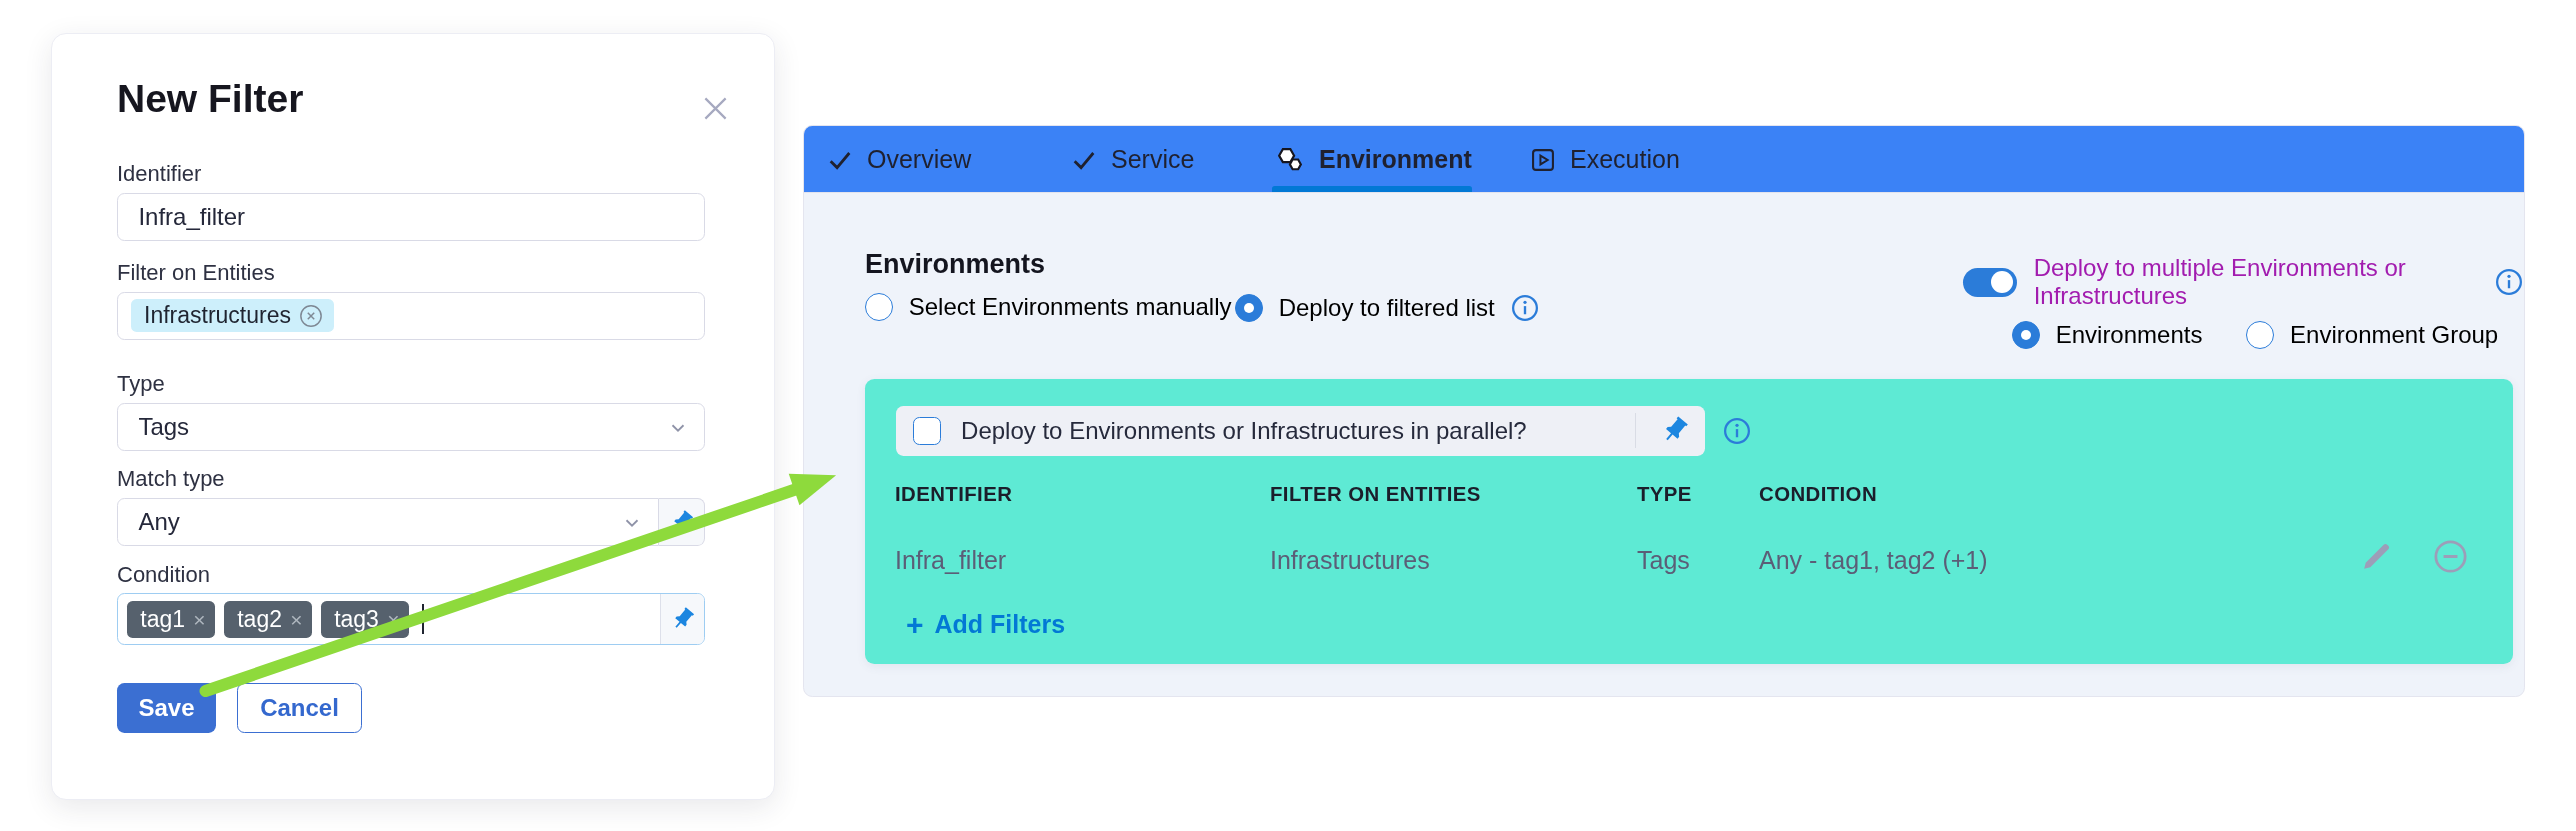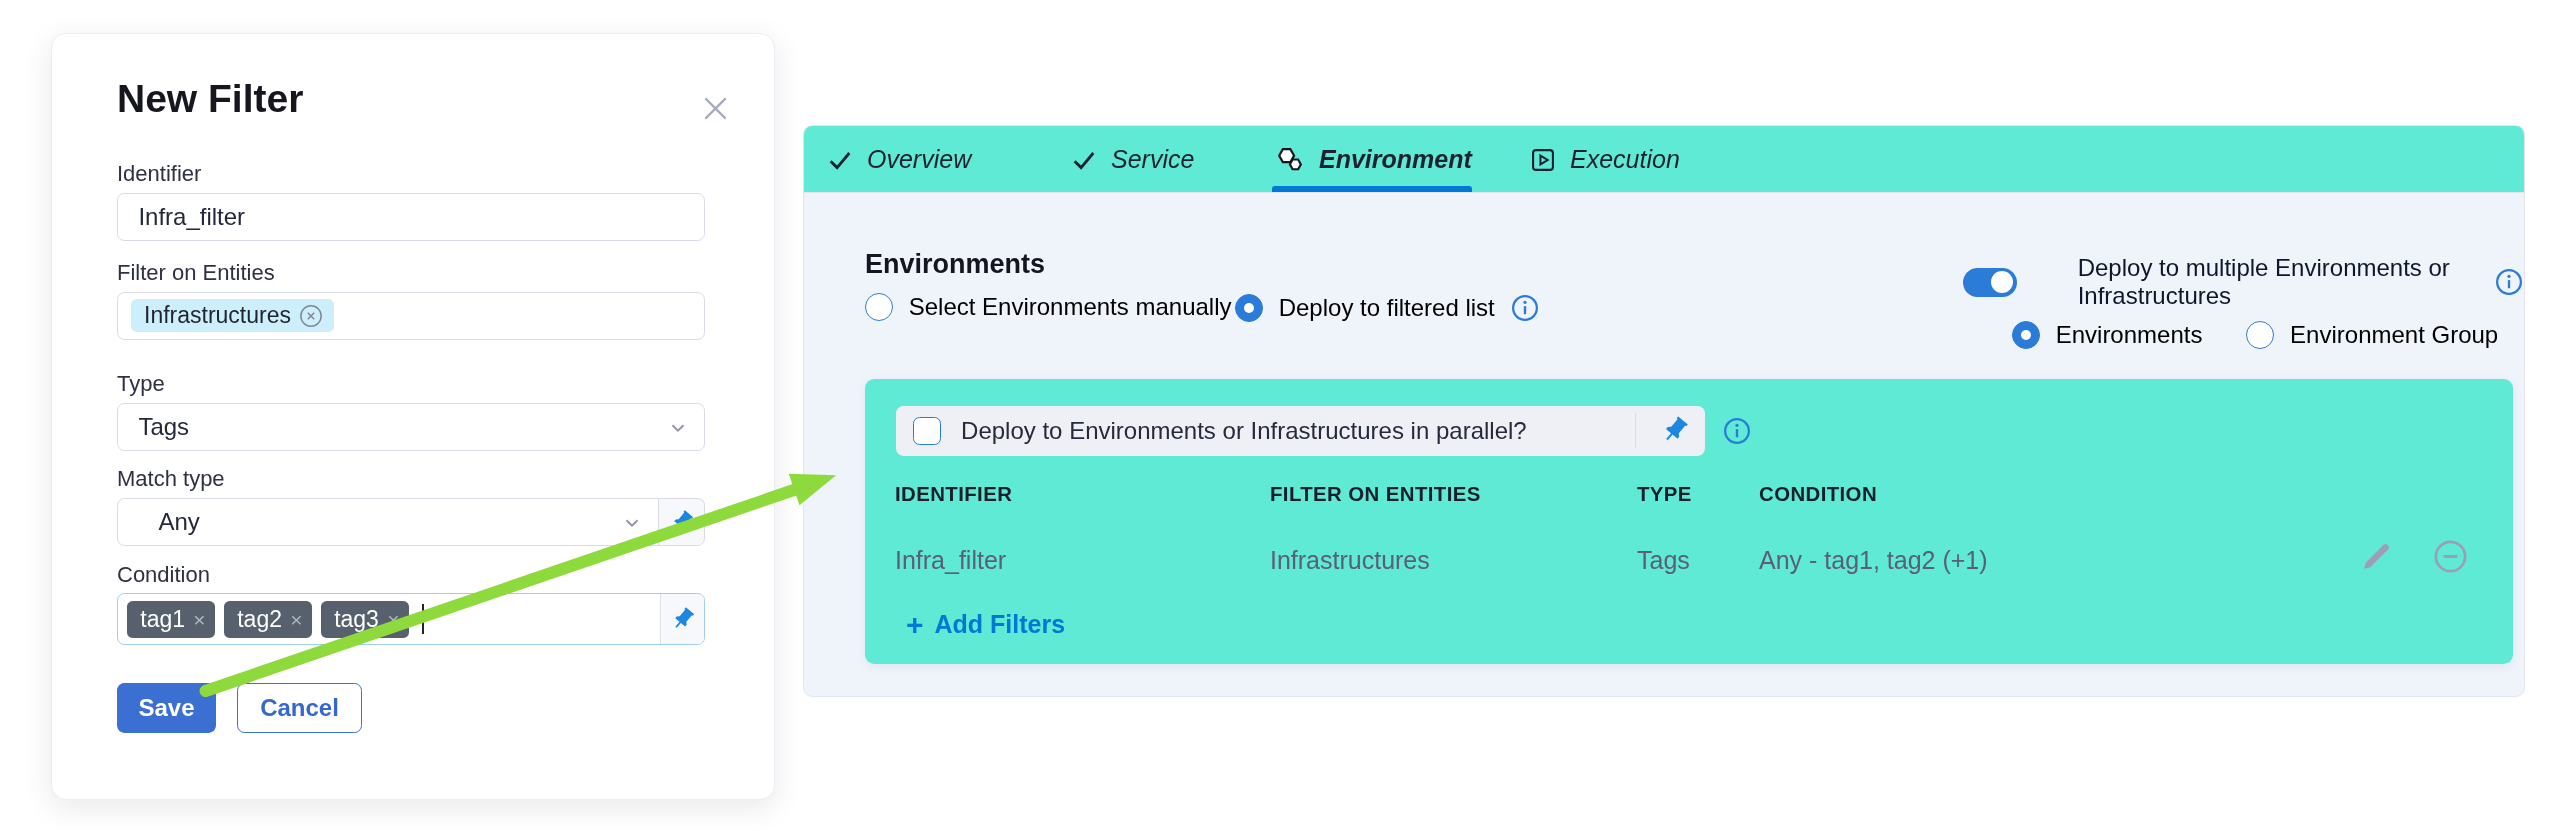--- a/index.html
+++ b/index.html
@@ -17,42 +17,42 @@
   .fld-label { margin:0 0 0 65px; font-size:22px; color:#2E3142; line-height:26px; }
   .fld { margin-left:65px; width:588px; height:48px; background:#fff;
          border:0.9px solid #D9DAE6; border-radius:7.4px; display:flex; align-items:center; position:relative; }
   .fld-text { font-size:24px; color:#25283A; margin-left:20.4px; }
   .chip-cyan { margin-left:13px; background:#CDEFFB; border-radius:5.6px; height:33px;
                display:inline-flex; align-items:center; padding:0 11px 0 13px; gap:8.3px;
                font-size:23px; color:#1F2430; }
   .chev { position:absolute; right:15px; top:13px; }
   .sel-with-addon { margin-left:65px; width:588px; height:48px; display:flex; position:relative; }
   .sel-main { flex:1; border:0.9px solid #D9DAE6; border-radius:7.4px 0 0 7.4px; background:#fff;
-              display:flex; align-items:center; position:relative;padding-left:20px; }
+              display:flex; align-items:center; position:relative; }
   .pin-addon { width:46px; border:0.9px solid #D9DAE6; border-left:none; border-radius:0 7.4px 7.4px 0;
                background:#F6F8FB; display:flex; align-items:center; justify-content:center; }
   .cond { margin-left:65px; width:588px; height:52px; border:1.9px solid #9ECDF2; border-radius:7.4px;
           display:flex; align-items:center; background:#fff; overflow:hidden; }
   .cond-chips { flex:1; display:flex; align-items:center; gap:9.3px; padding-left:9.3px; }
   .tag-chip { background:#56616D; color:#fff; border-radius:5.6px; height:37px;
               display:inline-flex; align-items:center; padding:0 9.3px 0 13px; gap:8.3px; font-size:23px; }
   .tag-x { color:#AEB6BE; font-size:21px; line-height:21px; }
   .caret-bar { width:1.9px; height:30px; background:#1F2430; margin-left:3.7px; }
   .cond-pin { width:44px; align-self:stretch; background:#F6F8FB; border-left:0.9px solid #DDE0EA;
               display:flex; align-items:center; justify-content:center; }
   .btn-row { margin:38px 0 0 65px; display:flex; gap:21px; }
   .btn-save { width:99px; height:50px; background:#3B6FD2; border-radius:7.4px; border:none;
               color:#fff; font-size:24px; font-weight:700; cursor:pointer; }
   .btn-cancel { width:125px; height:50px; background:#fff; border:1.9px solid #3B6FD2; border-radius:7.4px;
                 color:#3468CE; font-size:24px; font-weight:700; cursor:pointer; }
 
   
   .panel { position:absolute; left:803px; top:125px; width:1722px; height:572px;
            border:0.9px solid #E4E5EF; border-radius:9.3px; background:#EFF3FA; overflow:hidden; }
-  .panel-tabs { position:relative; height:67px; background:#5eead4; border-bottom:0.9px solid #E2E3ED;font-style:italic; }
+  .panel-tabs { position:relative; height:67px; background:#3b82f6; border-bottom:0.9px solid #E2E3ED; }
   .tab { position:absolute; top:0; height:67px; display:flex; align-items:center; gap:13px;
          font-size:25px; color:#1F2130; cursor:pointer; }
   .tab.active { font-weight:700; }
   .tab-underline { position:absolute; left:468px; bottom:0; width:200px; height:5.6px;
                    background:#0278D5; border-radius:2.8px 2.8px 0 0; }
   .panel-body { position:relative; height:505px; }
   .env-heading { position:absolute; left:61px; top:56px; font-size:27px; font-weight:700; color:#14151F; }
   .radio-group { display:flex; align-items:center; gap:15.7px; cursor:pointer; }
   .radio { width:28px; height:28px; border-radius:50%; border:1.9px solid #2B7CD9; background:#fff; position:relative; flex:none; }
   .radio.on { background:#2B7CD9; border-color:#2B7CD9; }
@@ -208,21 +208,21 @@
           <circle cx="12" cy="12" r="9.5" fill="none" stroke="#2B7CD9" stroke-width="1.8"></circle>
           <line x1="12" y1="10.5" x2="12" y2="17" stroke="#2B7CD9" stroke-width="1.9"></line>
           <circle cx="12" cy="7.4" r="1.3" fill="#2B7CD9"></circle>
         </svg>
     </div>
 
     <div class="abs" style="left:1159px; top:61px; display:flex; align-items:center; gap:16.7px;">
       <span class="toggle">
           <span class="toggle-knob"></span>
         </span>
-      <span class="radio-label" style="color:#0f172a;margin-left:44px;">Deploy to multiple Environments or Infrastructures</span>
+      <span class="radio-label" style="color:#a21caf;">Deploy to multiple Environments or Infrastructures</span>
       <svg class="iinfo" viewBox="0 0 24 24">
           <circle cx="12" cy="12" r="9.5" fill="none" stroke="#2B7CD9" stroke-width="1.8"></circle>
           <line x1="12" y1="10.5" x2="12" y2="17" stroke="#2B7CD9" stroke-width="1.9"></line>
           <circle cx="12" cy="7.4" r="1.3" fill="#2B7CD9"></circle>
         </svg>
     </div>
 
     <div class="abs" style="left:1208px; top:128px; display:flex; align-items:center; gap:44px;">
       <span class="radio-group">
         <span class="radio on"></span>

